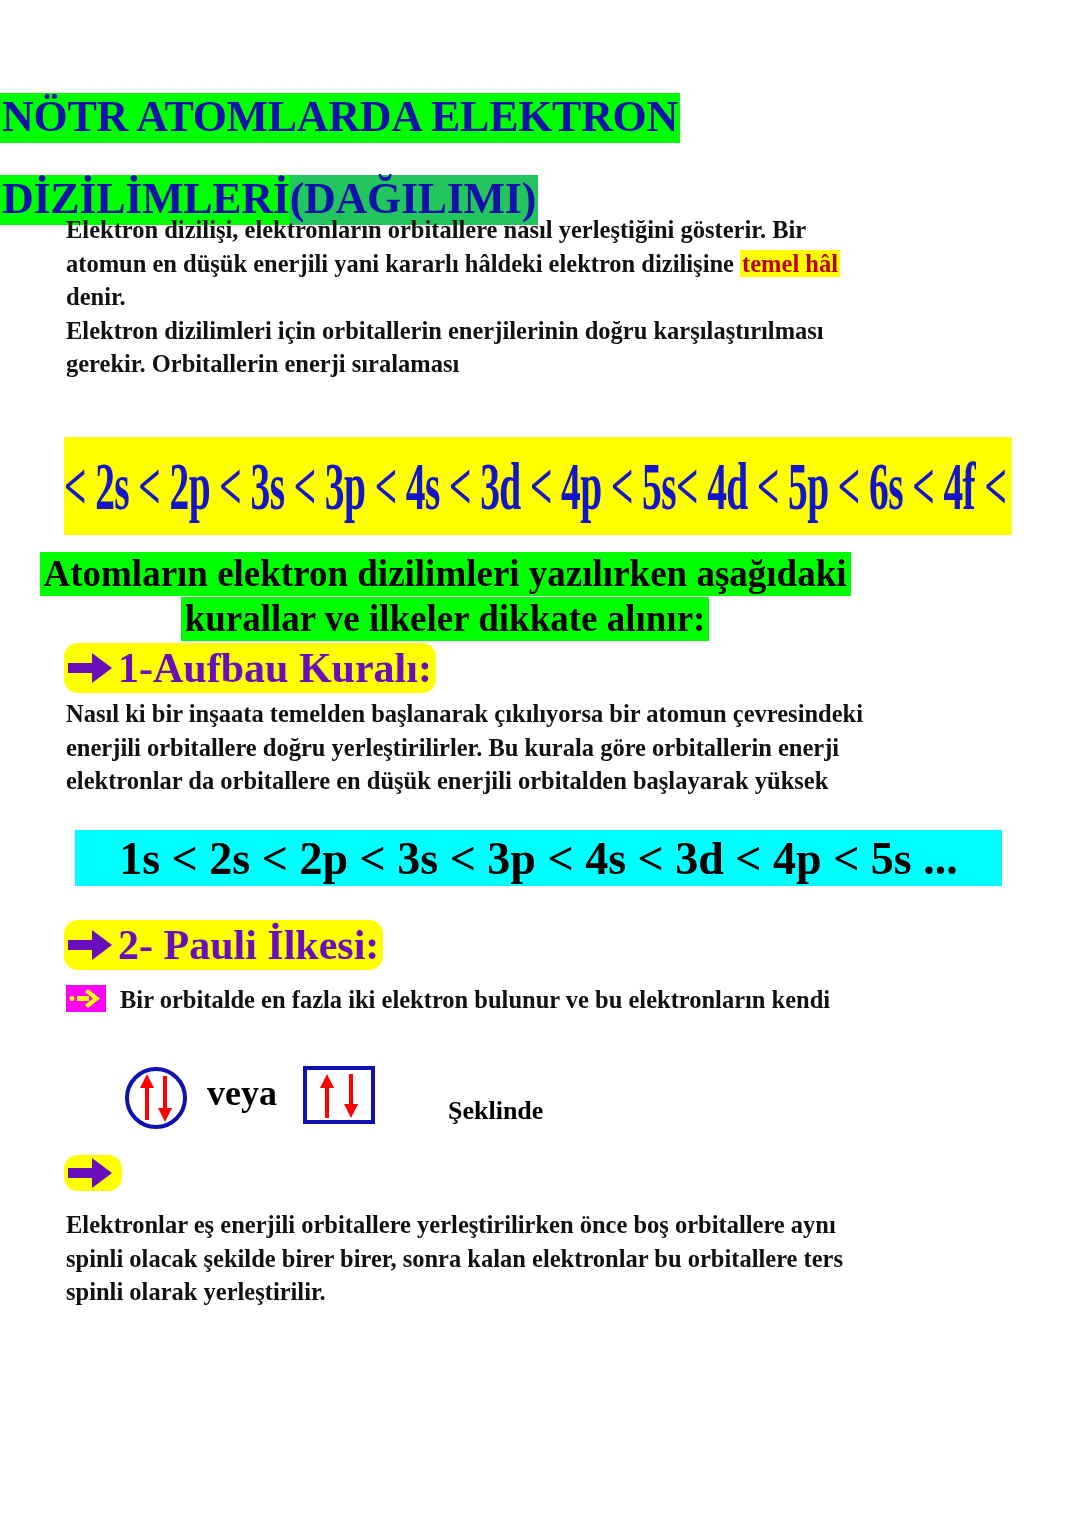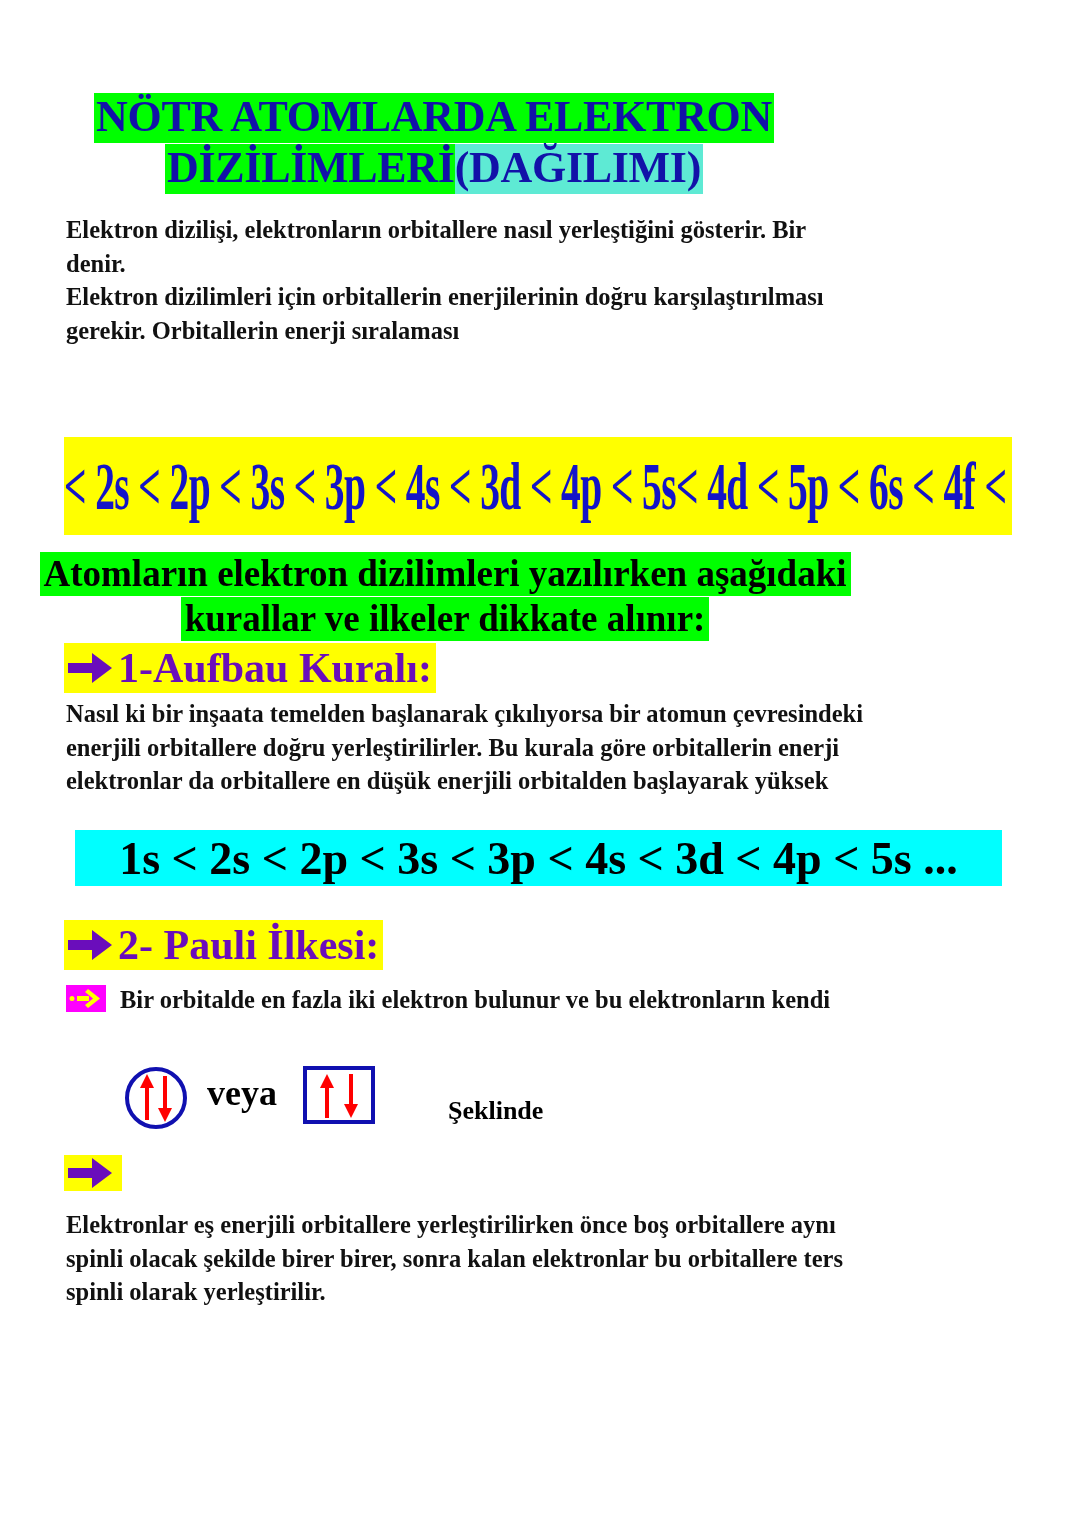--- a/index.html
+++ b/index.html
@@ -2,42 +2,42 @@
 <html><head>
   <meta charset="utf-8">
   <style>
     html, body { margin: 0; padding: 0; background: #ffffff; }
     body {
       width: 1080px; height: 1527px; position: relative; overflow: hidden;
       font-family: "Liberation Serif", "DejaVu Serif", serif;
       font-weight: bold; color: #000;
     }
     .abs { position: absolute; }
-    .title-line { position: absolute; left: 0; width: 868px; text-align: center; line-height: 1; }
+    .title-line { position: absolute; left: 0; width: 868px; line-height: 1; }
     .title-line span { display: inline-block; font-size: 44px; color: #1212a8; padding: 2px 2px 4px; letter-spacing: -0.3px; }
     .bg-green { background: #00ff00; }
-    .bg-magenta { background: #5eead4; }
+    .bg-magenta { background: #22c55e; margin-top: 31px; }
 
     .para { position: absolute; left: 66px; width: 960px; font-size: 24.5px; line-height: 33.5px; color: #111; white-space: nowrap; }
     .hl { background: #ffff00; color: #c00000; padding: 0 2px; }
 
     .order-big {
       position: absolute; left: 64px; top: 437px; width: 948px; height: 98px;
       background: #ffff00; color: #1414c8;
       display: flex; align-items: center; justify-content: center; overflow: hidden;
     }
     .order-big span { font-size: 68px; transform: scaleX(0.58); transform-origin: center; white-space: nowrap; letter-spacing: -1px; display: inline-block; }
 
     .subtitle { position: absolute; left: 0; width: 890px; text-align: center; }
     .subtitle span { display: inline-block; background: #00ff00; font-size: 37px; line-height: 44px; padding: 0 4px; }
 
     .rule-head {
       position: absolute; left: 64px; background: #ffff00; color: #6a0dbb;
       font-size: 42px; line-height: 50px; padding: 0 4px 0 2px; white-space: nowrap;
-      display: flex; align-items: center;
+      display: flex; align-items: center; border-radius: 14px;
     }
     .rule-head .arrow { display: inline-block; margin-right: 4px; }
 
     .order-cyan {
       position: absolute; left: 75px; top: 830px; width: 927px; height: 56px;
       background: #00ffff; color: #000; display: flex; align-items: center; justify-content: center;
     }
     .order-cyan span { font-size: 46px; white-space: nowrap; }
 
     .bullet-box { display: inline-block; width: 40px; height: 27px; background: #ff00ff; vertical-align: -4px; margin-right: 14px; position: relative; }
@@ -49,20 +49,21 @@
 
 <div class="title-line" style="top:93px;">
   <span class="bg-green">NÖTR ATOMLARDA ELEKTRON</span>
 </div>
 <div class="title-line" style="top:144px;">
   <span class="bg-green" style="padding-right:0;">DİZİLİMLERİ</span><span class="bg-magenta" style="padding-left:0;">(DAĞILIMI)</span>
 </div>
 
 <div class="para" style="top:213px;">
   <div>Elektron dizilişi, elektronların orbitallere nasıl yerleştiğini gösterir. Bir</div>
+  <div><span>atomun en düşük enerjili yani kararlı hâldeki elektron dizilişine </span><span class="hl">temel hâl</span></div>
   <div>denir.</div>
   <div>Elektron dizilimleri için orbitallerin enerjilerinin doğru karşılaştırılması</div>
   <div>gerekir. Orbitallerin enerji sıralaması</div>
 </div>
 
 <div class="order-big">
   <span>1s &lt; 2s &lt; 2p &lt; 3s &lt; 3p &lt; 4s &lt; 3d &lt; 4p &lt; 5s&lt; 4d &lt; 5p &lt; 6s &lt; 4f &lt; 5d</span>
 </div>
 
 <div class="subtitle" style="top:552px;">

